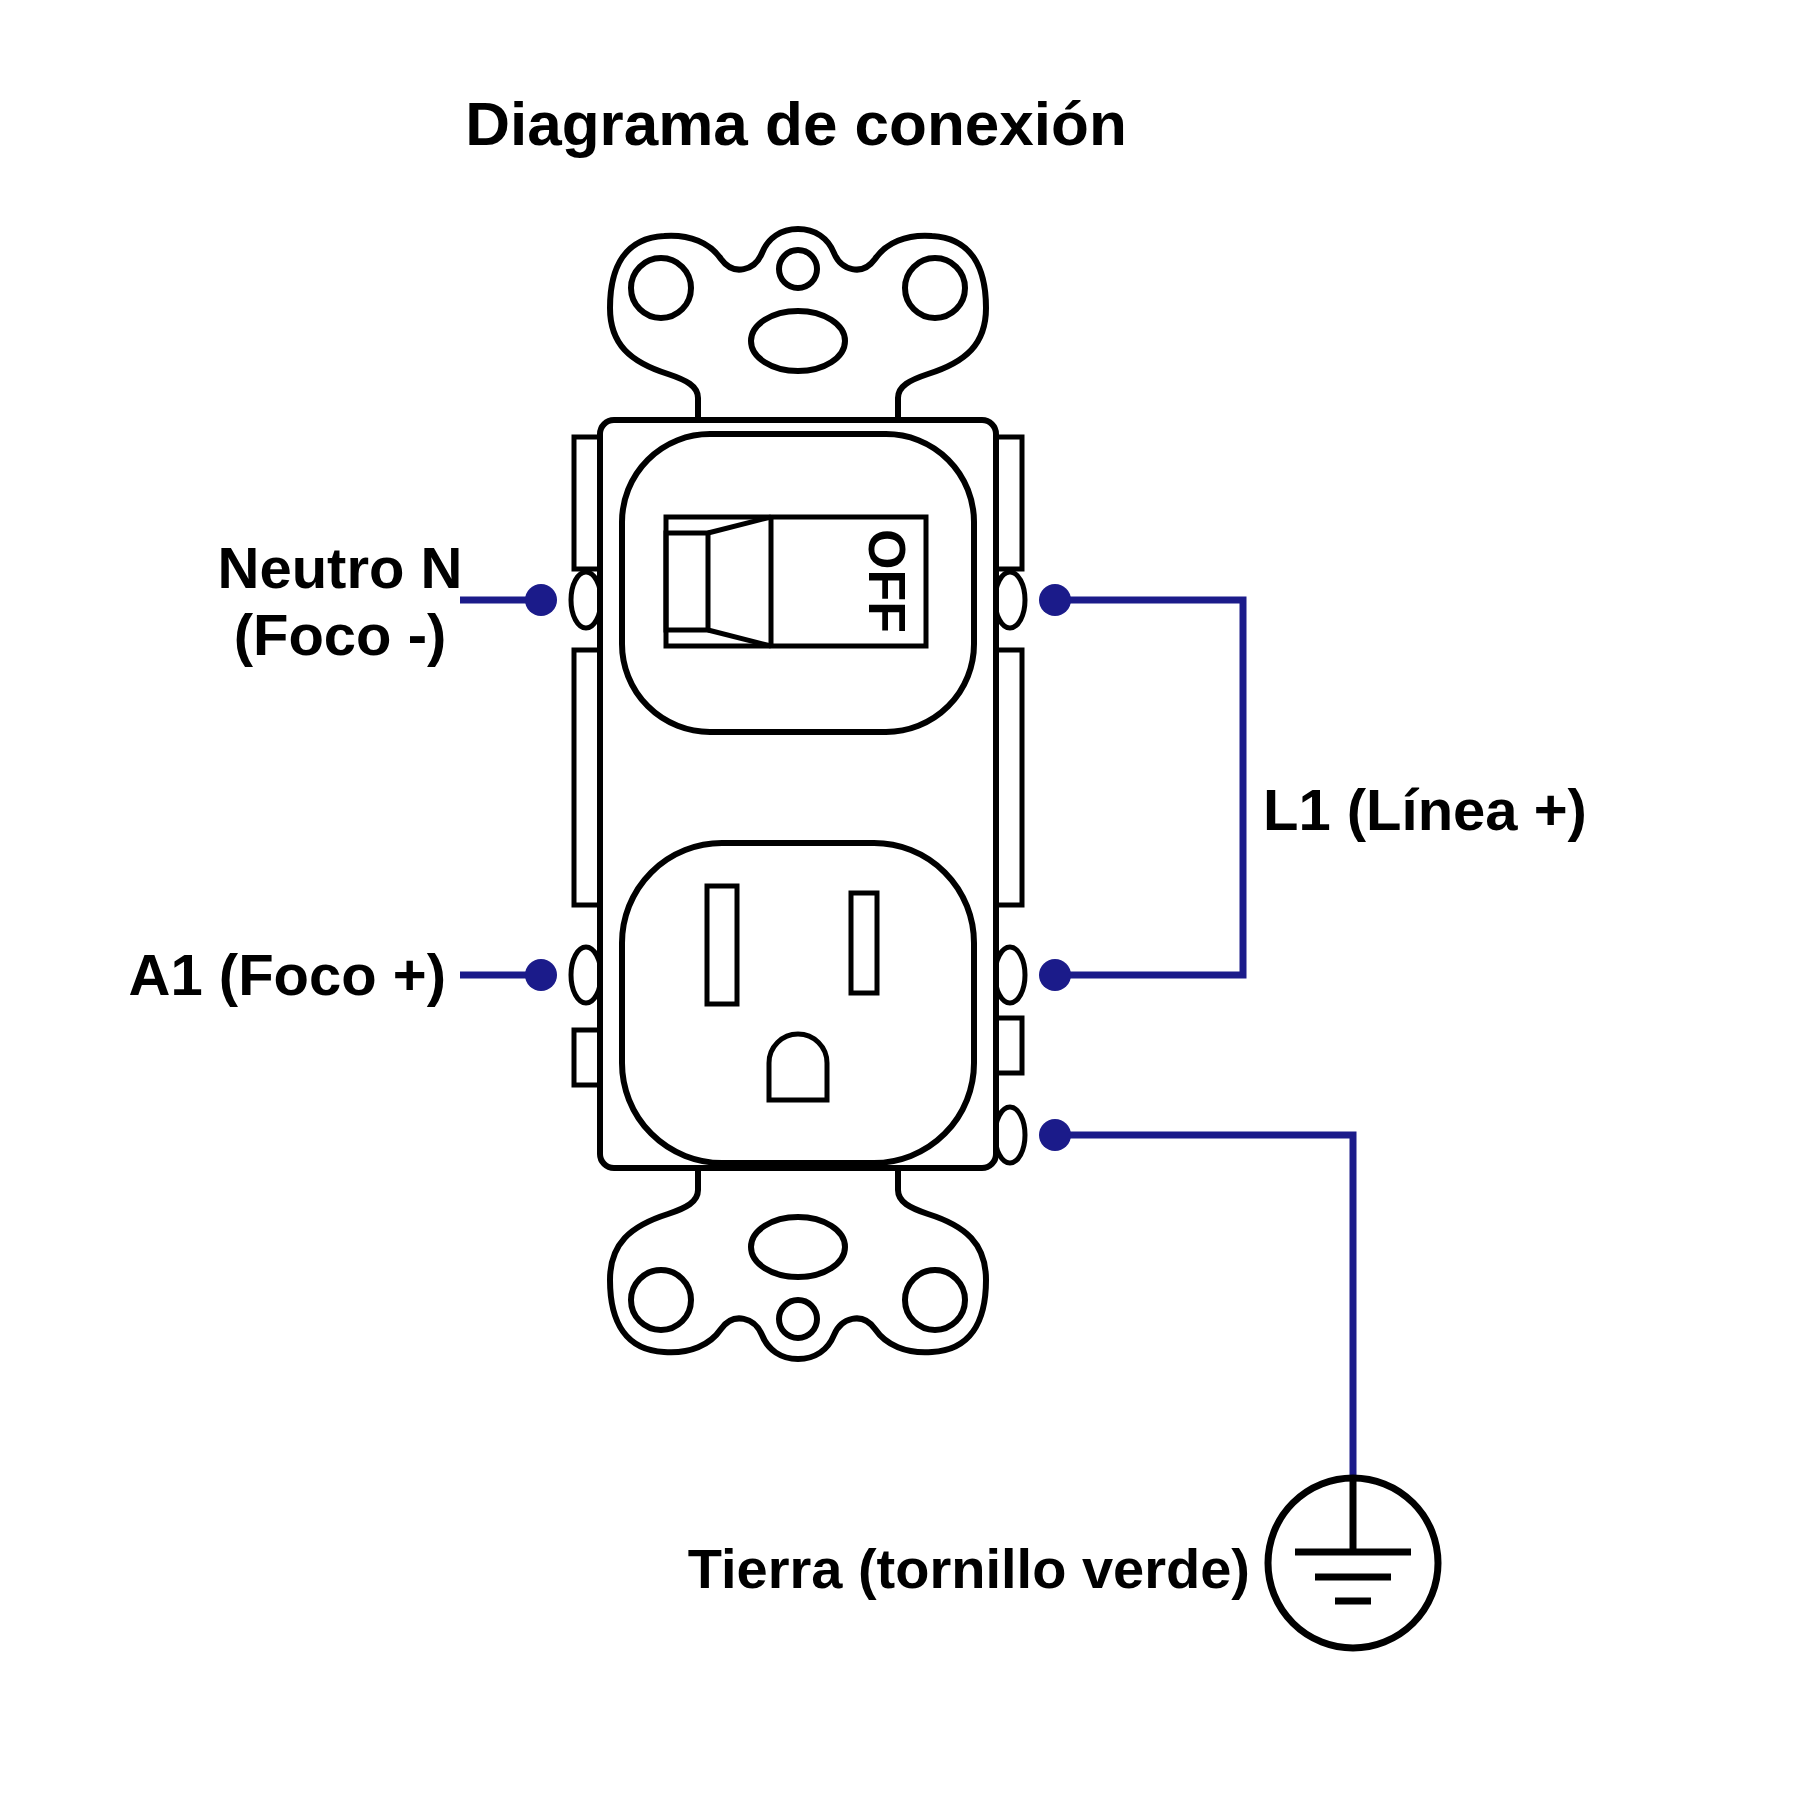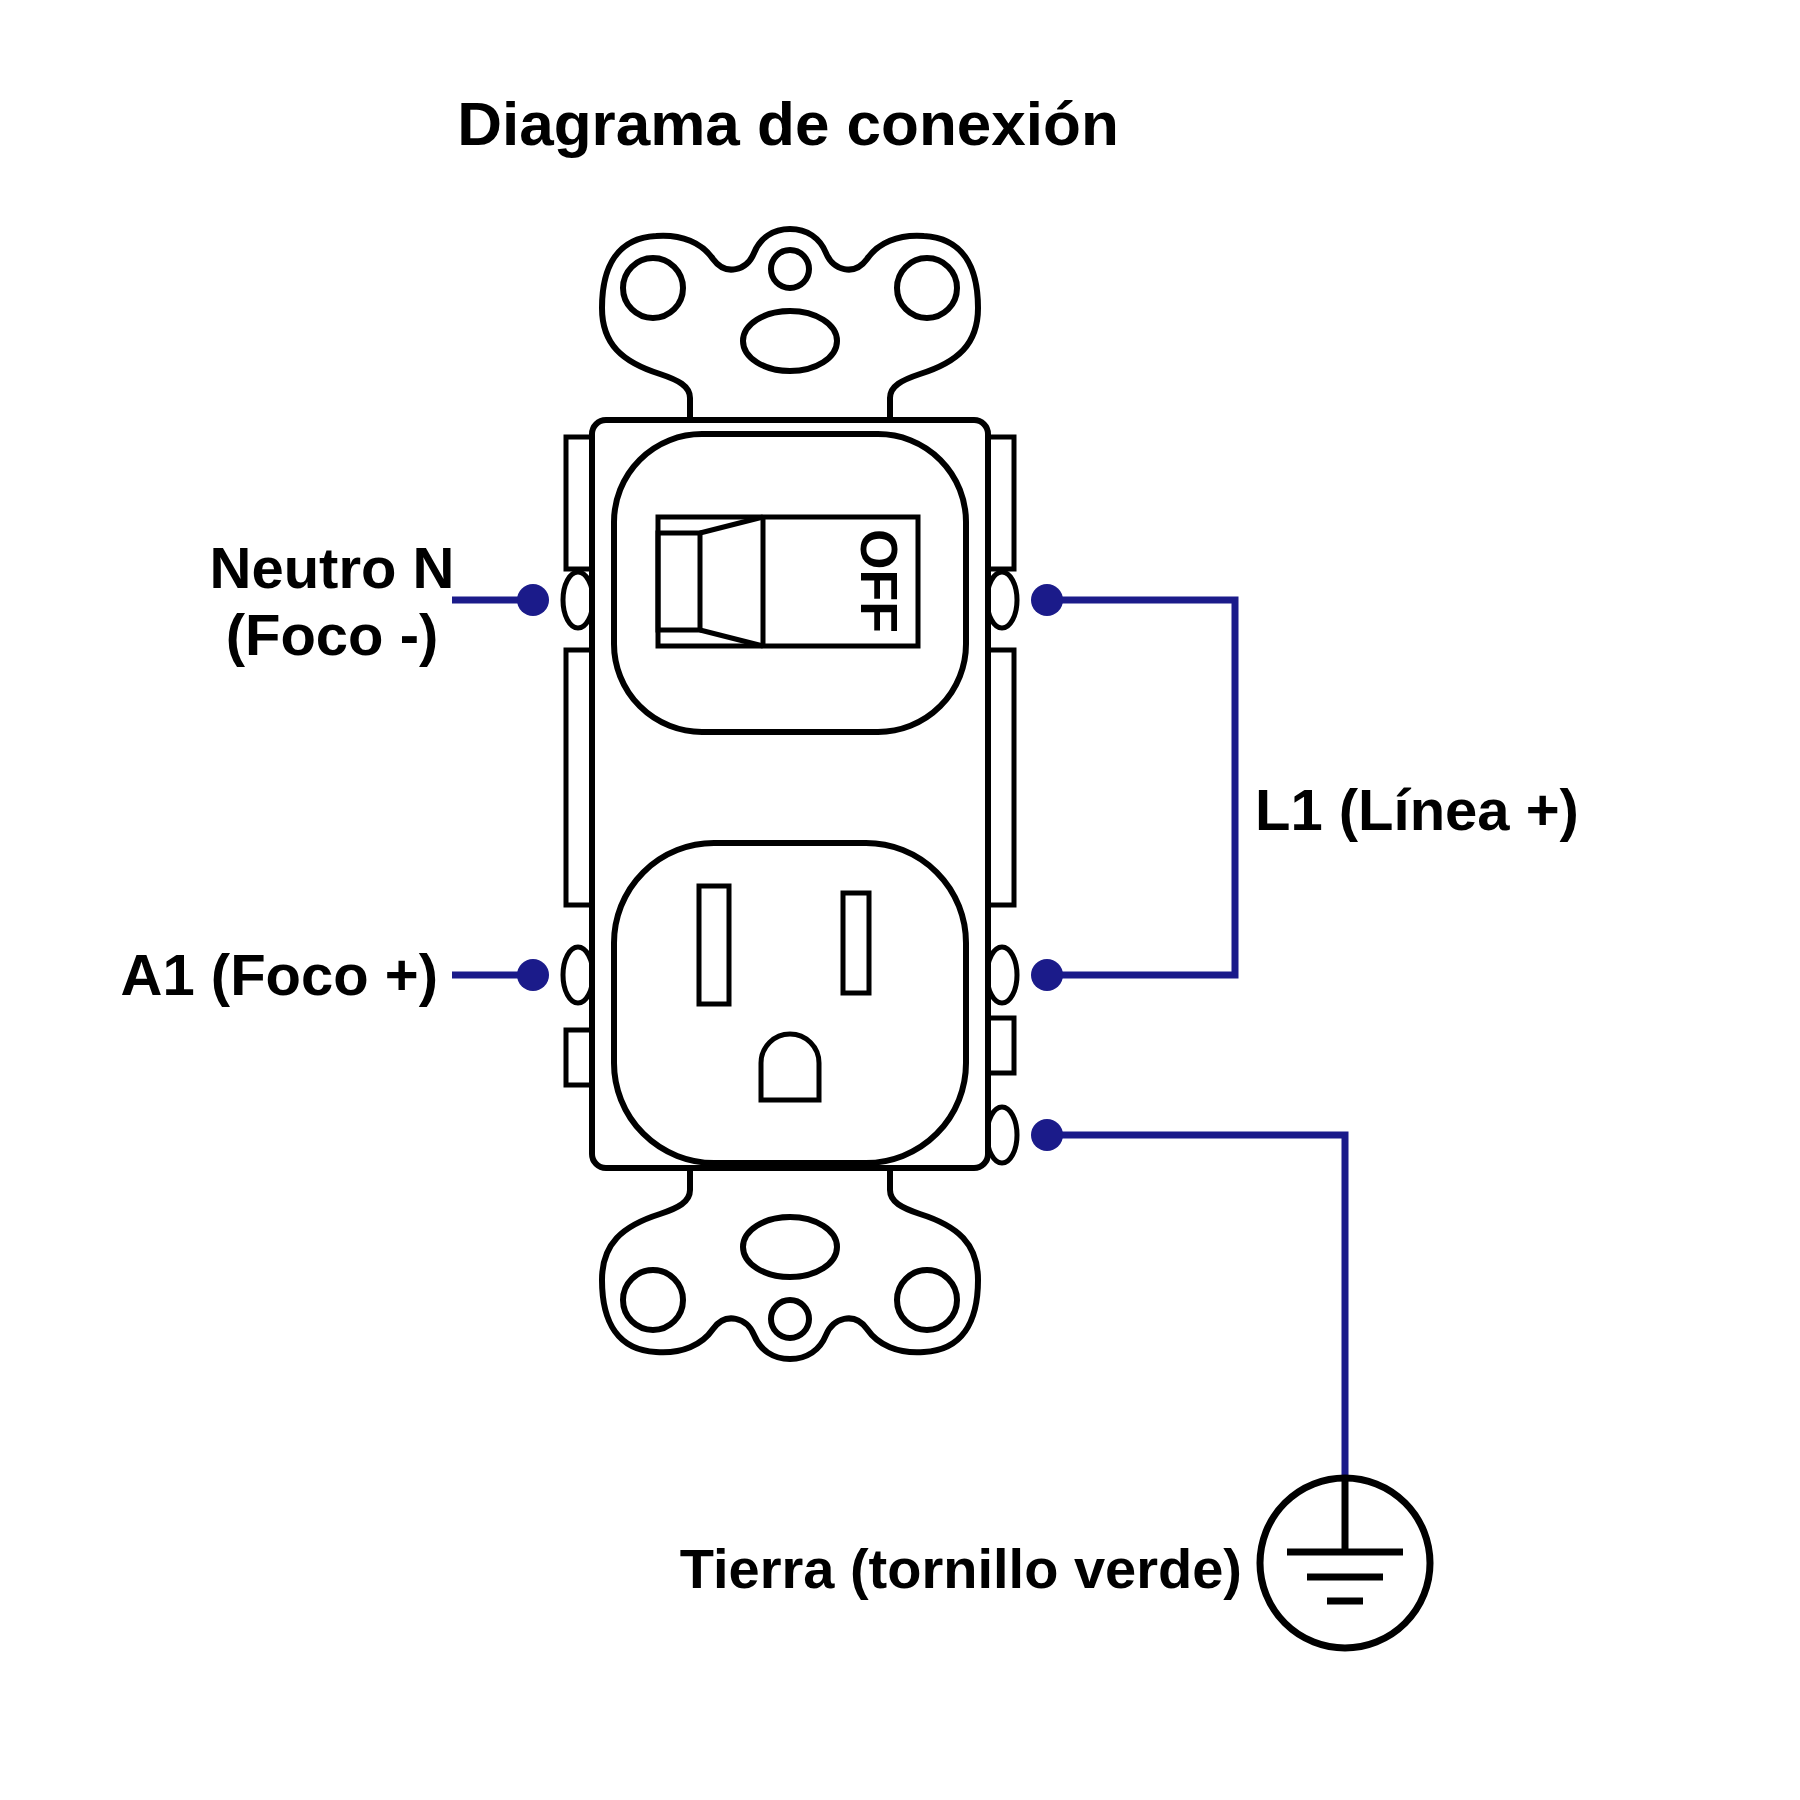--- a/index.html
+++ b/index.html
@@ -4,20 +4,21 @@
 <style>
   :root{
     --wire:#1b1b8a;
     --outline:#000000;
     --background:#ffffff;
   }
   html,body{margin:0;padding:0;background:var(--background);}
   .stage{
     width:1538px;height:1800px;position:relative;background:var(--background);
     font-family:"Liberation Sans", sans-serif;
+    margin-left:8px;
   }
   svg text{
     font-family:"Liberation Sans", sans-serif;
     font-weight:700;
     fill:var(--outline);
   }
   .outline{stroke:var(--outline);fill:#fff;}
   .detail{stroke:var(--outline);fill:none;}
   .wire{stroke:var(--wire);fill:none;stroke-width:7;}
   .dot{fill:var(--wire);stroke:none;}

